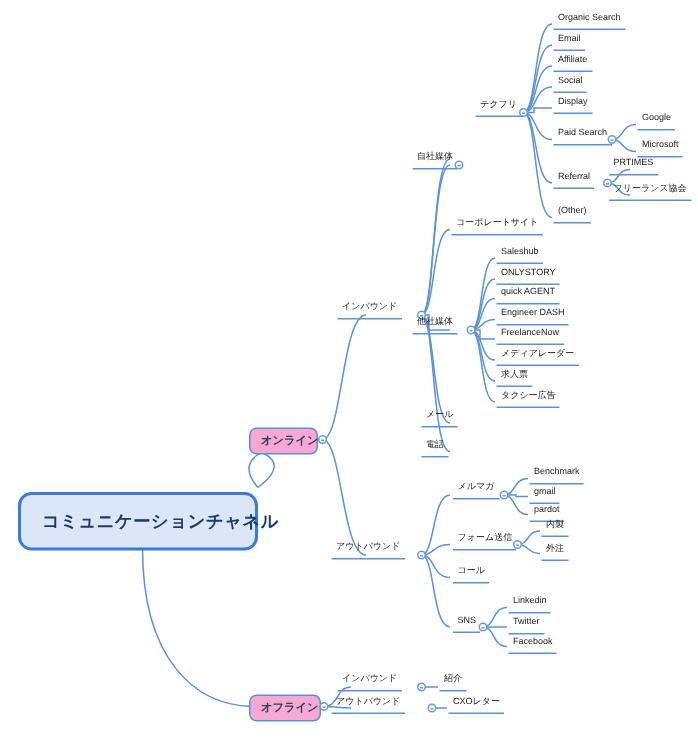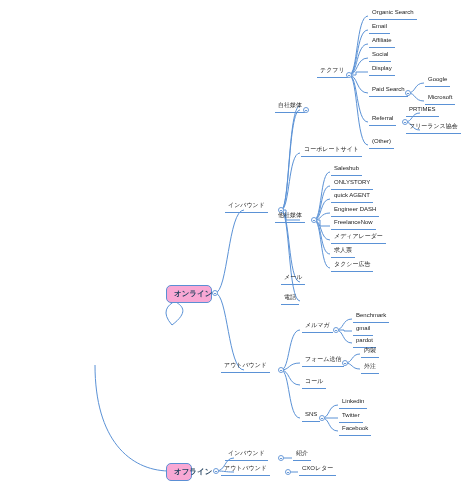--- a/index.html
+++ b/index.html
@@ -135,25 +135,26 @@
 
       <path d="M216 471 C 226 471, 224 458, 234 458"></path>
       <path d="M216 471 C 226 471, 224 472, 234 472"></path>
 
       <path d="M281 458 L 292 458"></path>
 
       <path d="M288 472 L 298 472"></path>
     </g>
   </svg>
 
+  <div class="node root" style="left:12px;top:328px;width:160px;">コミュニケーションチャネル</div>
 
   <div class="node lvl1" style="left:166px;top:285px;width:46px;">オンライン</div>
   <div class="toggle" style="left:212px;top:290px;"></div>
 
-  <div class="node lvl1" style="left:166px;top:463px;width:26px;">オフライン</div>
+  <div class="node lvl1" style="left:166px;top:463px;width:48px;">オフライン</div>
   <div class="toggle" style="left:213px;top:468px;"></div>
 
   <div class="node tnode" style="left:225px;top:201px;">インバウンド</div>
   <div class="toggle" style="left:278px;top:207px;"></div>
 
   <div class="node tnode" style="left:221px;top:361px;">アウトバウンド</div>
   <div class="toggle" style="left:278px;top:367px;"></div>
 
   <div class="node tnode" style="left:317px;top:66px;">テクフリ</div>
   <div class="toggle" style="left:346px;top:72px;"></div>

